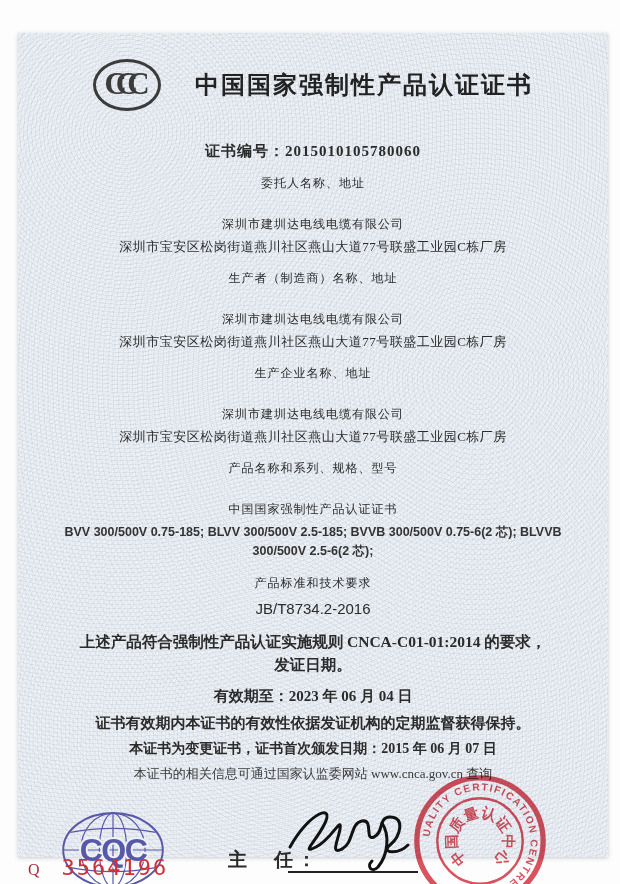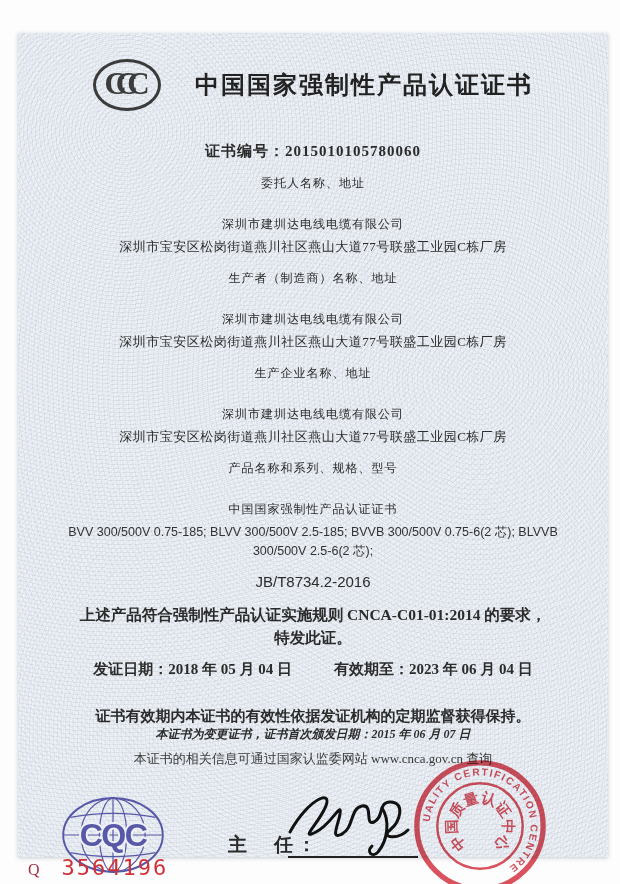--- a/index.html
+++ b/index.html
@@ -31,27 +31,27 @@
     letter-spacing:-11px;padding-right:11px;line-height:1;transform:translateY(-2px);
   }
   .title{font-size:24px;font-weight:bold;letter-spacing:2px;color:#222;}
   .cert-no{margin-top:31px;font-size:15px;font-weight:bold;letter-spacing:1px;}
   
   .sec-heading{margin-top:14px;font-size:12px;font-weight:normal;letter-spacing:1px;}
   .sec-name{margin-top:24px;font-size:12px;letter-spacing:1px;}
   .sec-addr{margin-top:5px;font-size:13px;letter-spacing:0.5px;}
   .product-models{
     margin:5px auto 12px;max-width:520px;font-family:"Liberation Sans",sans-serif;
-    font-size:12.5px;line-height:1.5;color:#333;
+    font-size:12.5px;line-height:1.5;color:#333;font-weight:bold;
   }
   .standard{margin-top:8px;font-size:15px;font-family:"Liberation Sans",sans-serif;}
   .statement{margin:13px auto 0;max-width:545px;font-size:15.5px;font-weight:bold;line-height:1.5;}
   .dates{margin-top:11px;display:flex;justify-content:center;gap:42px;font-size:15px;font-weight:bold;}
-  .note-maintenance{margin-top:28px;font-size:15px;font-weight:bold;}
-  .note-change{font-size:12px;font-weight:bold;font-style:italic;}
+  .note-maintenance{margin-top:8px;font-size:15px;font-weight:bold;}
+  .note-change{margin-top:7px;font-size:14px;font-weight:bold;}
   .note-info{margin-top:7px;font-size:13px;color:#3a3a3a;}
   
   .bottom-row{position:relative;height:146px;margin-top:4px;}
   .cqc-logo{position:absolute;left:42px;top:22px;width:106px;height:82px;}
   .director-label{position:absolute;left:194px;top:60px;font-size:19px;font-weight:bold;letter-spacing:4px;white-space:nowrap;margin-left:16px;}
   .sig-line{position:absolute;left:270px;top:62px;width:130px;height:22px;border-bottom:2px solid #222;}
   .signature-svg{position:absolute;left:262px;top:14px;width:146px;height:76px;}
   .seal{position:absolute;left:394px;top:-14px;width:136px;height:136px;opacity:0.88;mix-blend-mode:multiply;}
   .seal-en{font-family:"Liberation Sans",sans-serif;font-weight:bold;font-size:10.5px;letter-spacing:1.6px;}
   .seal-cjk{font-family:"Liberation Serif",serif;font-weight:bold;font-size:15px;}
@@ -93,30 +93,30 @@
     <div class="sec-addr">深圳市宝安区松岗街道燕川社区燕山大道77号联盛工业园C栋厂房</div>
   </div>
 
   <div>
     <div class="sec-heading">产品名称和系列、规格、型号</div>
     <div class="sec-name">中国国家强制性产品认证证书</div>
     <div class="product-models">BVV 300/500V 0.75-185; BLVV 300/500V 2.5-185; BVVB 300/500V 0.75-6(2 芯); BLVVB 300/500V 2.5-6(2 芯);</div>
   </div>
 
   <div>
+    <div class="sec-heading">产品标准和技术要求</div>
     <div class="standard">JB/T8734.2-2016</div>
   </div>
 
   <div class="statement">
     <div>上述产品符合强制性产品认证实施规则 CNCA-C01-01:2014 的要求，</div>
-    <div>特发此证。</div>
+    <div>发证日期。</div>
   </div>
 
   <div class="dates">
-    <span>发证日期：2018 年 05 月 04 日</span>
     <span>有效期至：2023 年 06 月 04 日</span>
   </div>
 
   <div class="note-maintenance">证书有效期内本证书的有效性依据发证机构的定期监督获得保持。</div>
   <div class="note-change">本证书为变更证书，证书首次颁发日期：2015 年 06 月 07 日</div>
   <div class="note-info">本证书的相关信息可通过国家认监委网站 www.cnca.gov.cn 查询</div>
 
   <div class="bottom-row">
 
     <svg class="cqc-logo" viewBox="0 0 132 100">

